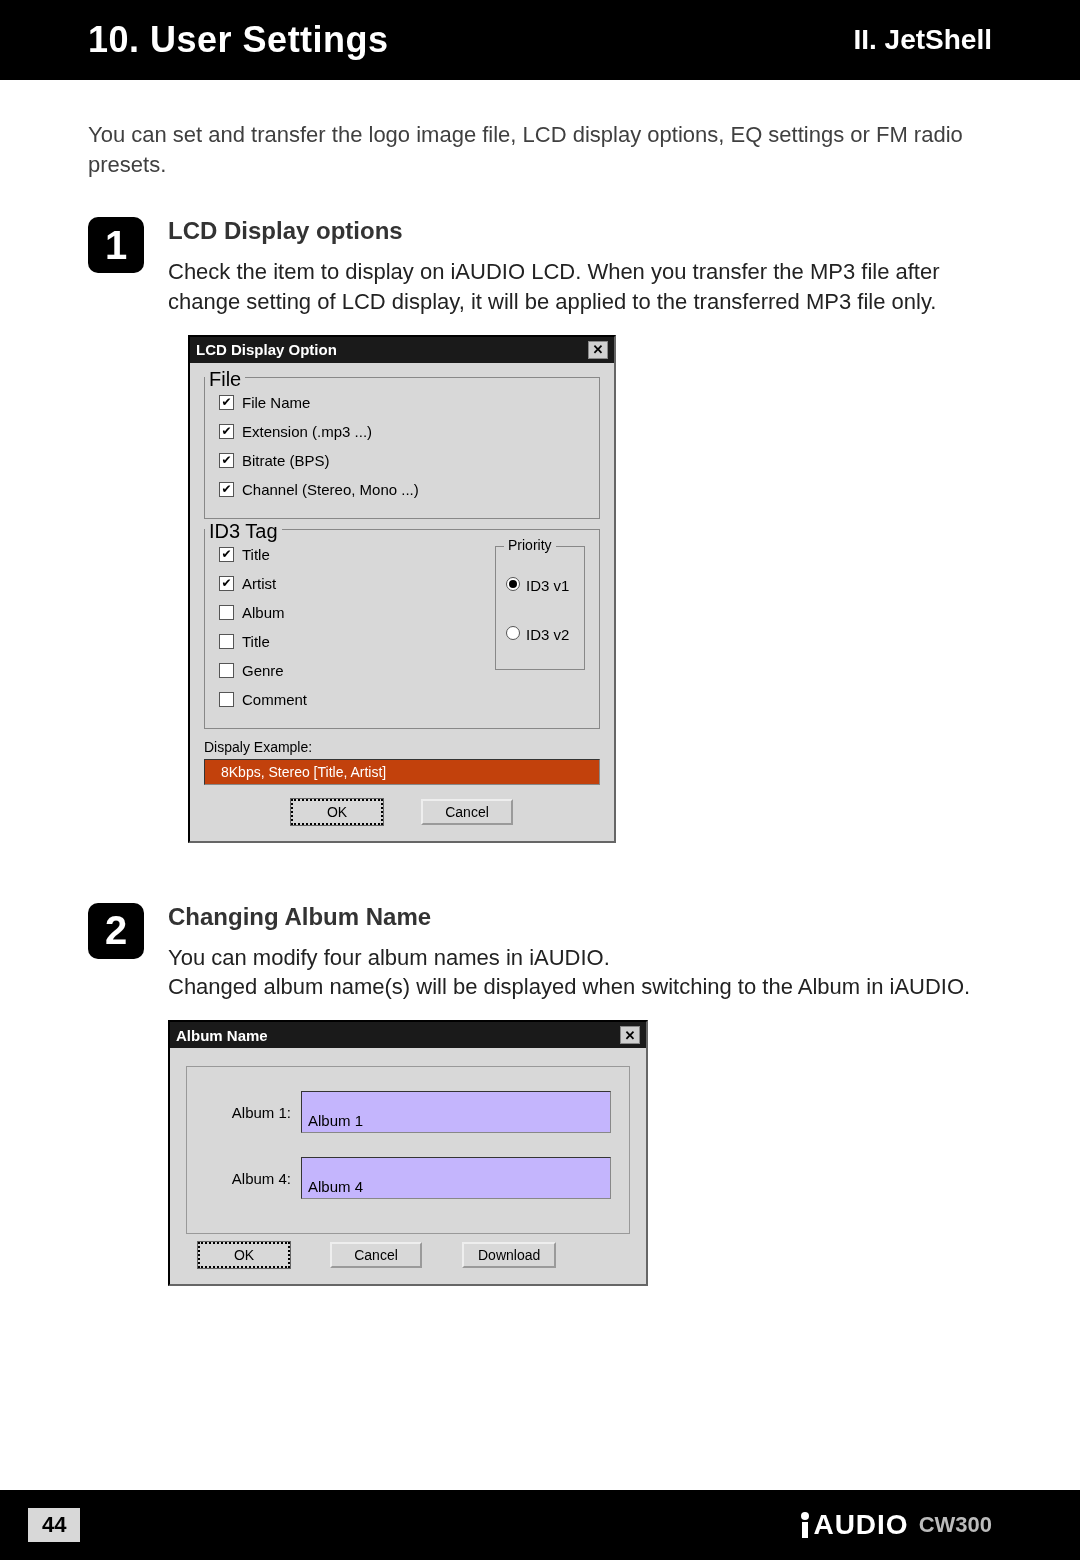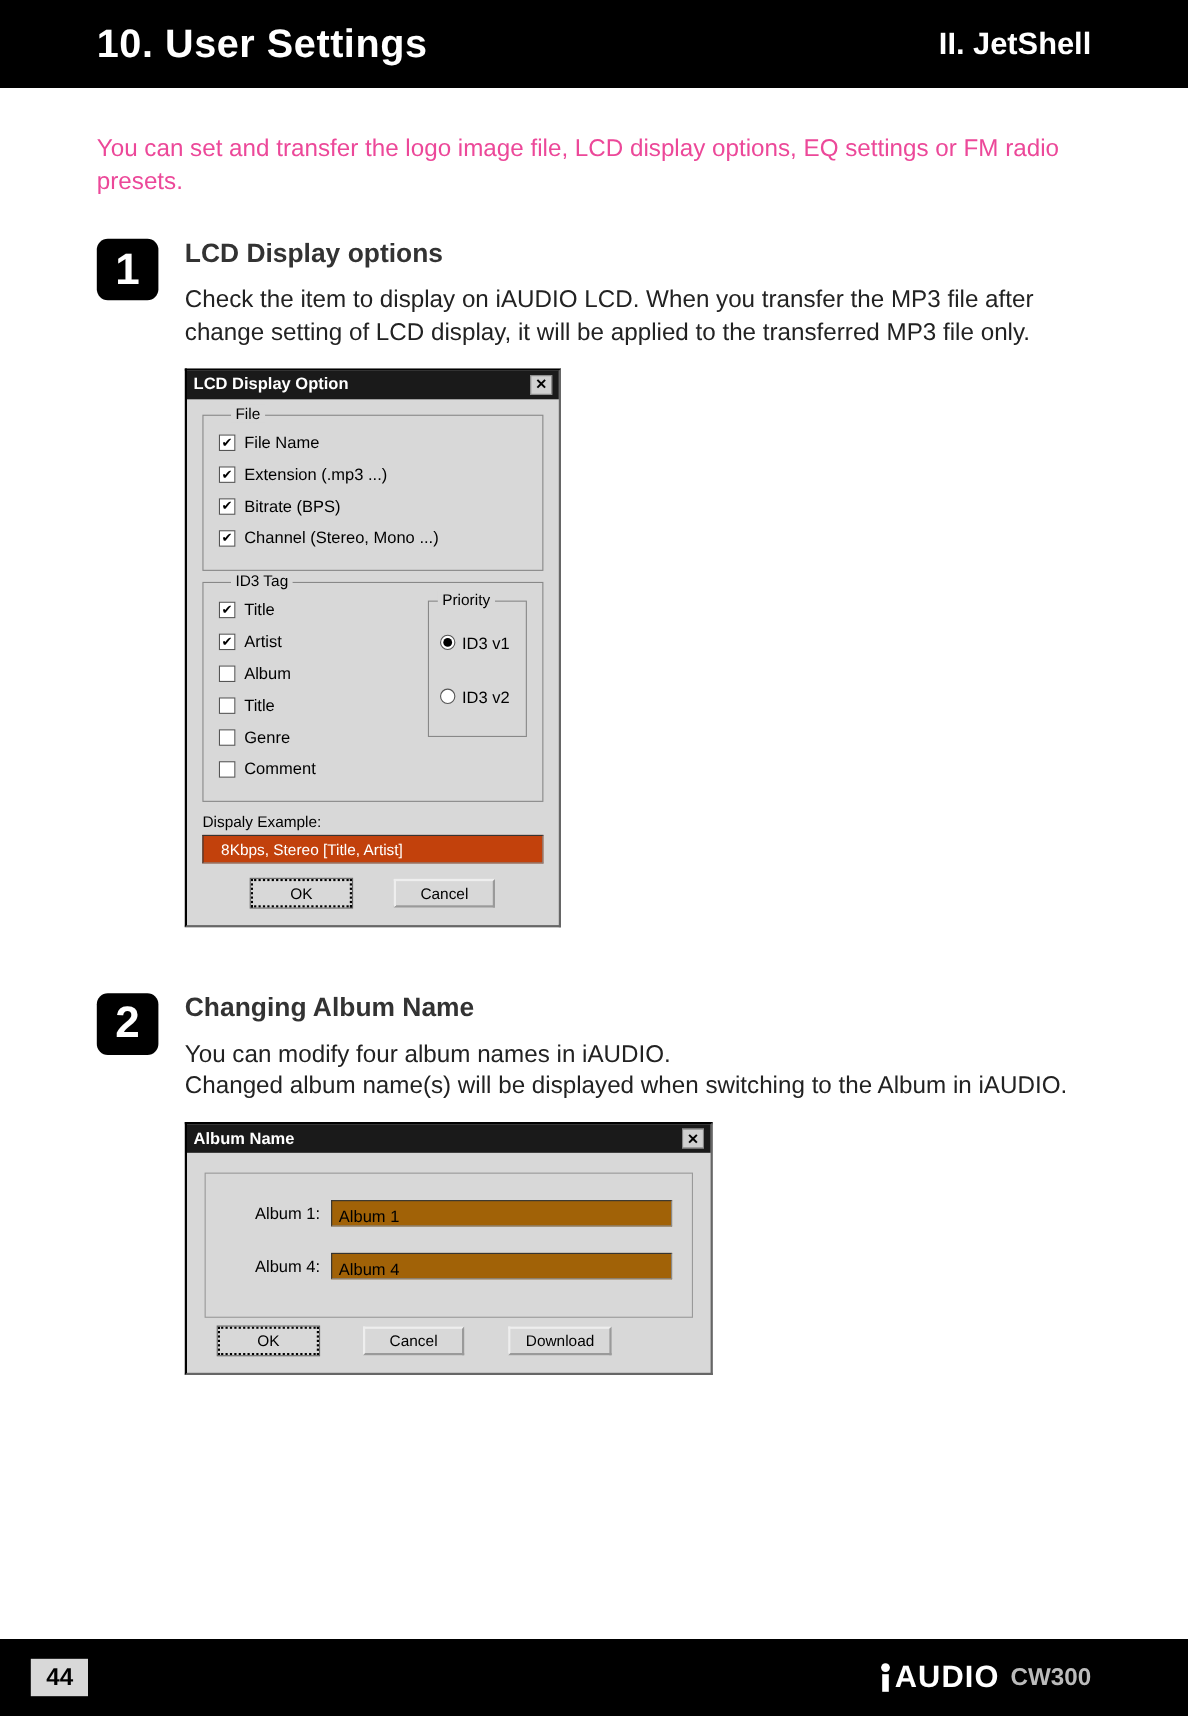--- a/index.html
+++ b/index.html
@@ -33,21 +33,21 @@
     color:#fff;
     font-size:28px;
     font-weight:700;
   }
 
   .content {
     padding:40px 88px 0 88px;
     font-size:22px;
     color:#333;
   }
-  .intro { margin-bottom:38px; line-height:1.35; font-size:22px; color:#ec4899;}
+  .intro { margin-bottom:38px; line-height:1.35; font-size:22px; color:#404040;}
   .section { display:flex; align-items:flex-start; gap:24px; margin-bottom:60px;}
   .step-badge {
     width:56px; height:56px; border-radius:10px; background:#000; color:#fff;
     font-size:40px; font-weight:900; display:flex; align-items:center; justify-content:center;
     font-family:"Arial Black",Arial,sans-serif;
     flex:0 0 56px;
   }
   .sec-body { flex:1; }
   .sec-title { font-weight:900; font-size:24px; margin-bottom:12px; font-family:Arial,sans-serif;}
   .sec-text { font-size:22px; line-height:1.35; color:#222; margin-bottom:18px;}
@@ -79,22 +79,22 @@
   }
 
   .group {
     border:1px solid #888;
     margin:14px 14px 10px 14px;
     padding:10px 14px 14px 14px;
     position:relative;
     background:#d8d8d8;
   }
   .group .legend {
-    position:absolute; top:-10px; left:25px;
-    background:#d8d8d8; padding:0 4px; font-size:14px;
+    position:absolute; top:-10px; left:0;
+    background:#d8d8d8; padding:0 4px; font-size:20px;
   }
   .chk-row { display:flex; align-items:center; gap:8px; padding:6px 0;}
   .chk { width:15px; height:15px; border:1px solid #555; background:#fff; display:inline-flex; align-items:center; justify-content:center; font-size:12px;}
   .chk.checked::before { content:"✔"; font-size:12px; color:#000; }
 
   .id3-wrap { display:flex; gap:12px; align-items:flex-start; }
   .id3-left { flex:1; }
   .prio-group {
     border:1px solid #888; padding:14px 10px 10px 10px; position:relative; width:90px;
     background:#d8d8d8; margin-top:6px;
@@ -121,22 +121,22 @@
   }
   .btn.default { border:2px dotted #000; outline:1px solid #666; }
 
   
   .album-body { padding:18px 16px 8px 16px; }
   .album-inner { border:1px solid #999; padding:24px 18px; background:#d8d8d8;}
   .album-row { display:flex; align-items:center; gap:10px; margin-bottom:24px;}
   .album-row:last-child { margin-bottom:10px;}
   .album-label { width:86px; text-align:right; font-size:15px;}
   .album-input {
-    flex:1; height:24px; background:#a16207; border:1.5px inset #888;
-    padding:6px 6px; font-size:15px;
+    flex:1; height:24px; background:#c4b5fd; border:1.5px inset #888;
+    padding:20px 6px; font-size:15px;
   }
 
   
   .footer {
     position:absolute; left:0; right:0; bottom:0;
     background:#000; color:#fff;
     display:flex; align-items:center; justify-content:space-between;
     padding:10px 88px 10px 28px;
     height:70px;
   }
@@ -162,21 +162,21 @@
 
 <div class="content">
   <div class="intro">You can set and transfer the logo image file, LCD display options, EQ settings or FM radio presets.</div>
 
   <div class="section">
     <div class="step-badge">1</div>
     <div class="sec-body">
       <div class="sec-title">LCD Display options</div>
       <div class="sec-text">Check the item to display on iAUDIO LCD. When you transfer the MP3 file after change setting of LCD display, it will be applied to the transferred MP3 file only.</div>
 
-      <div class="win" style="width:342px;">
+      <div class="win" style="width:428px;margin-left:20px;">
         <div class="titlebar">
           <span>LCD Display Option</span>
           <span class="close-btn">✕</span>
         </div>
 
         <div class="group">
           <div class="legend">File</div>
           <div class="chk-row">
                 <span class="chk checked"></span>
                 <span>File Name</span>

